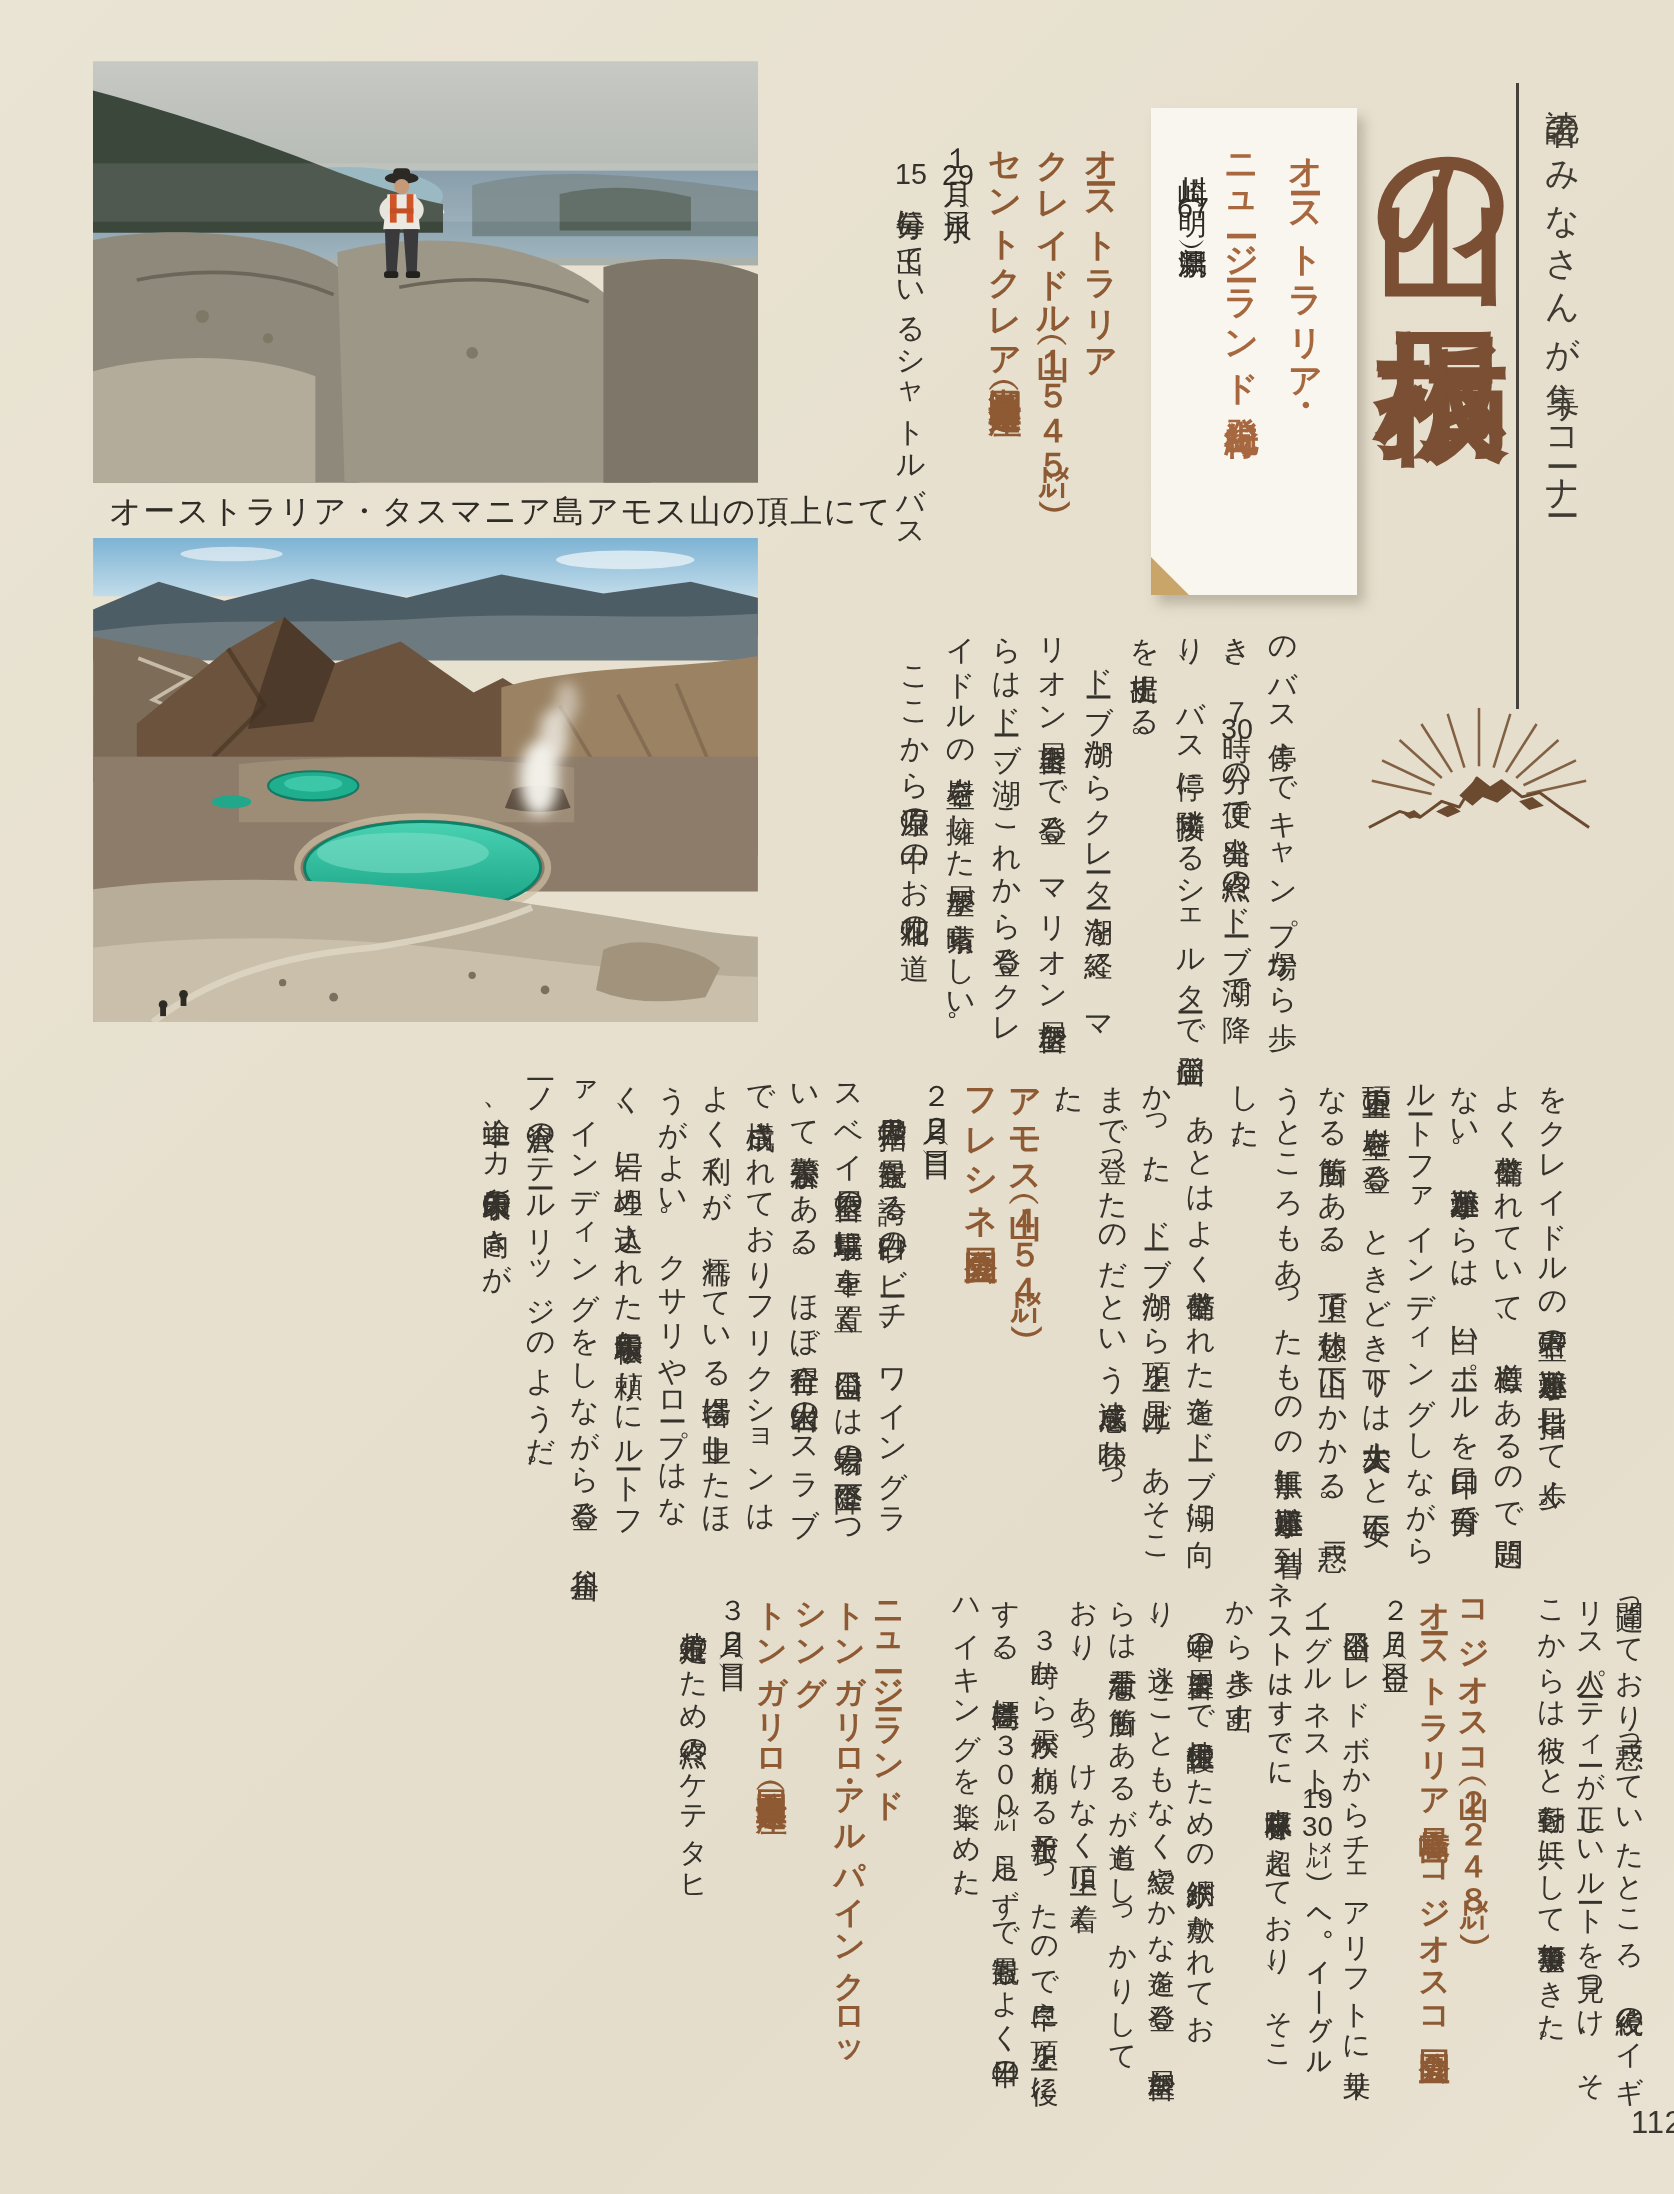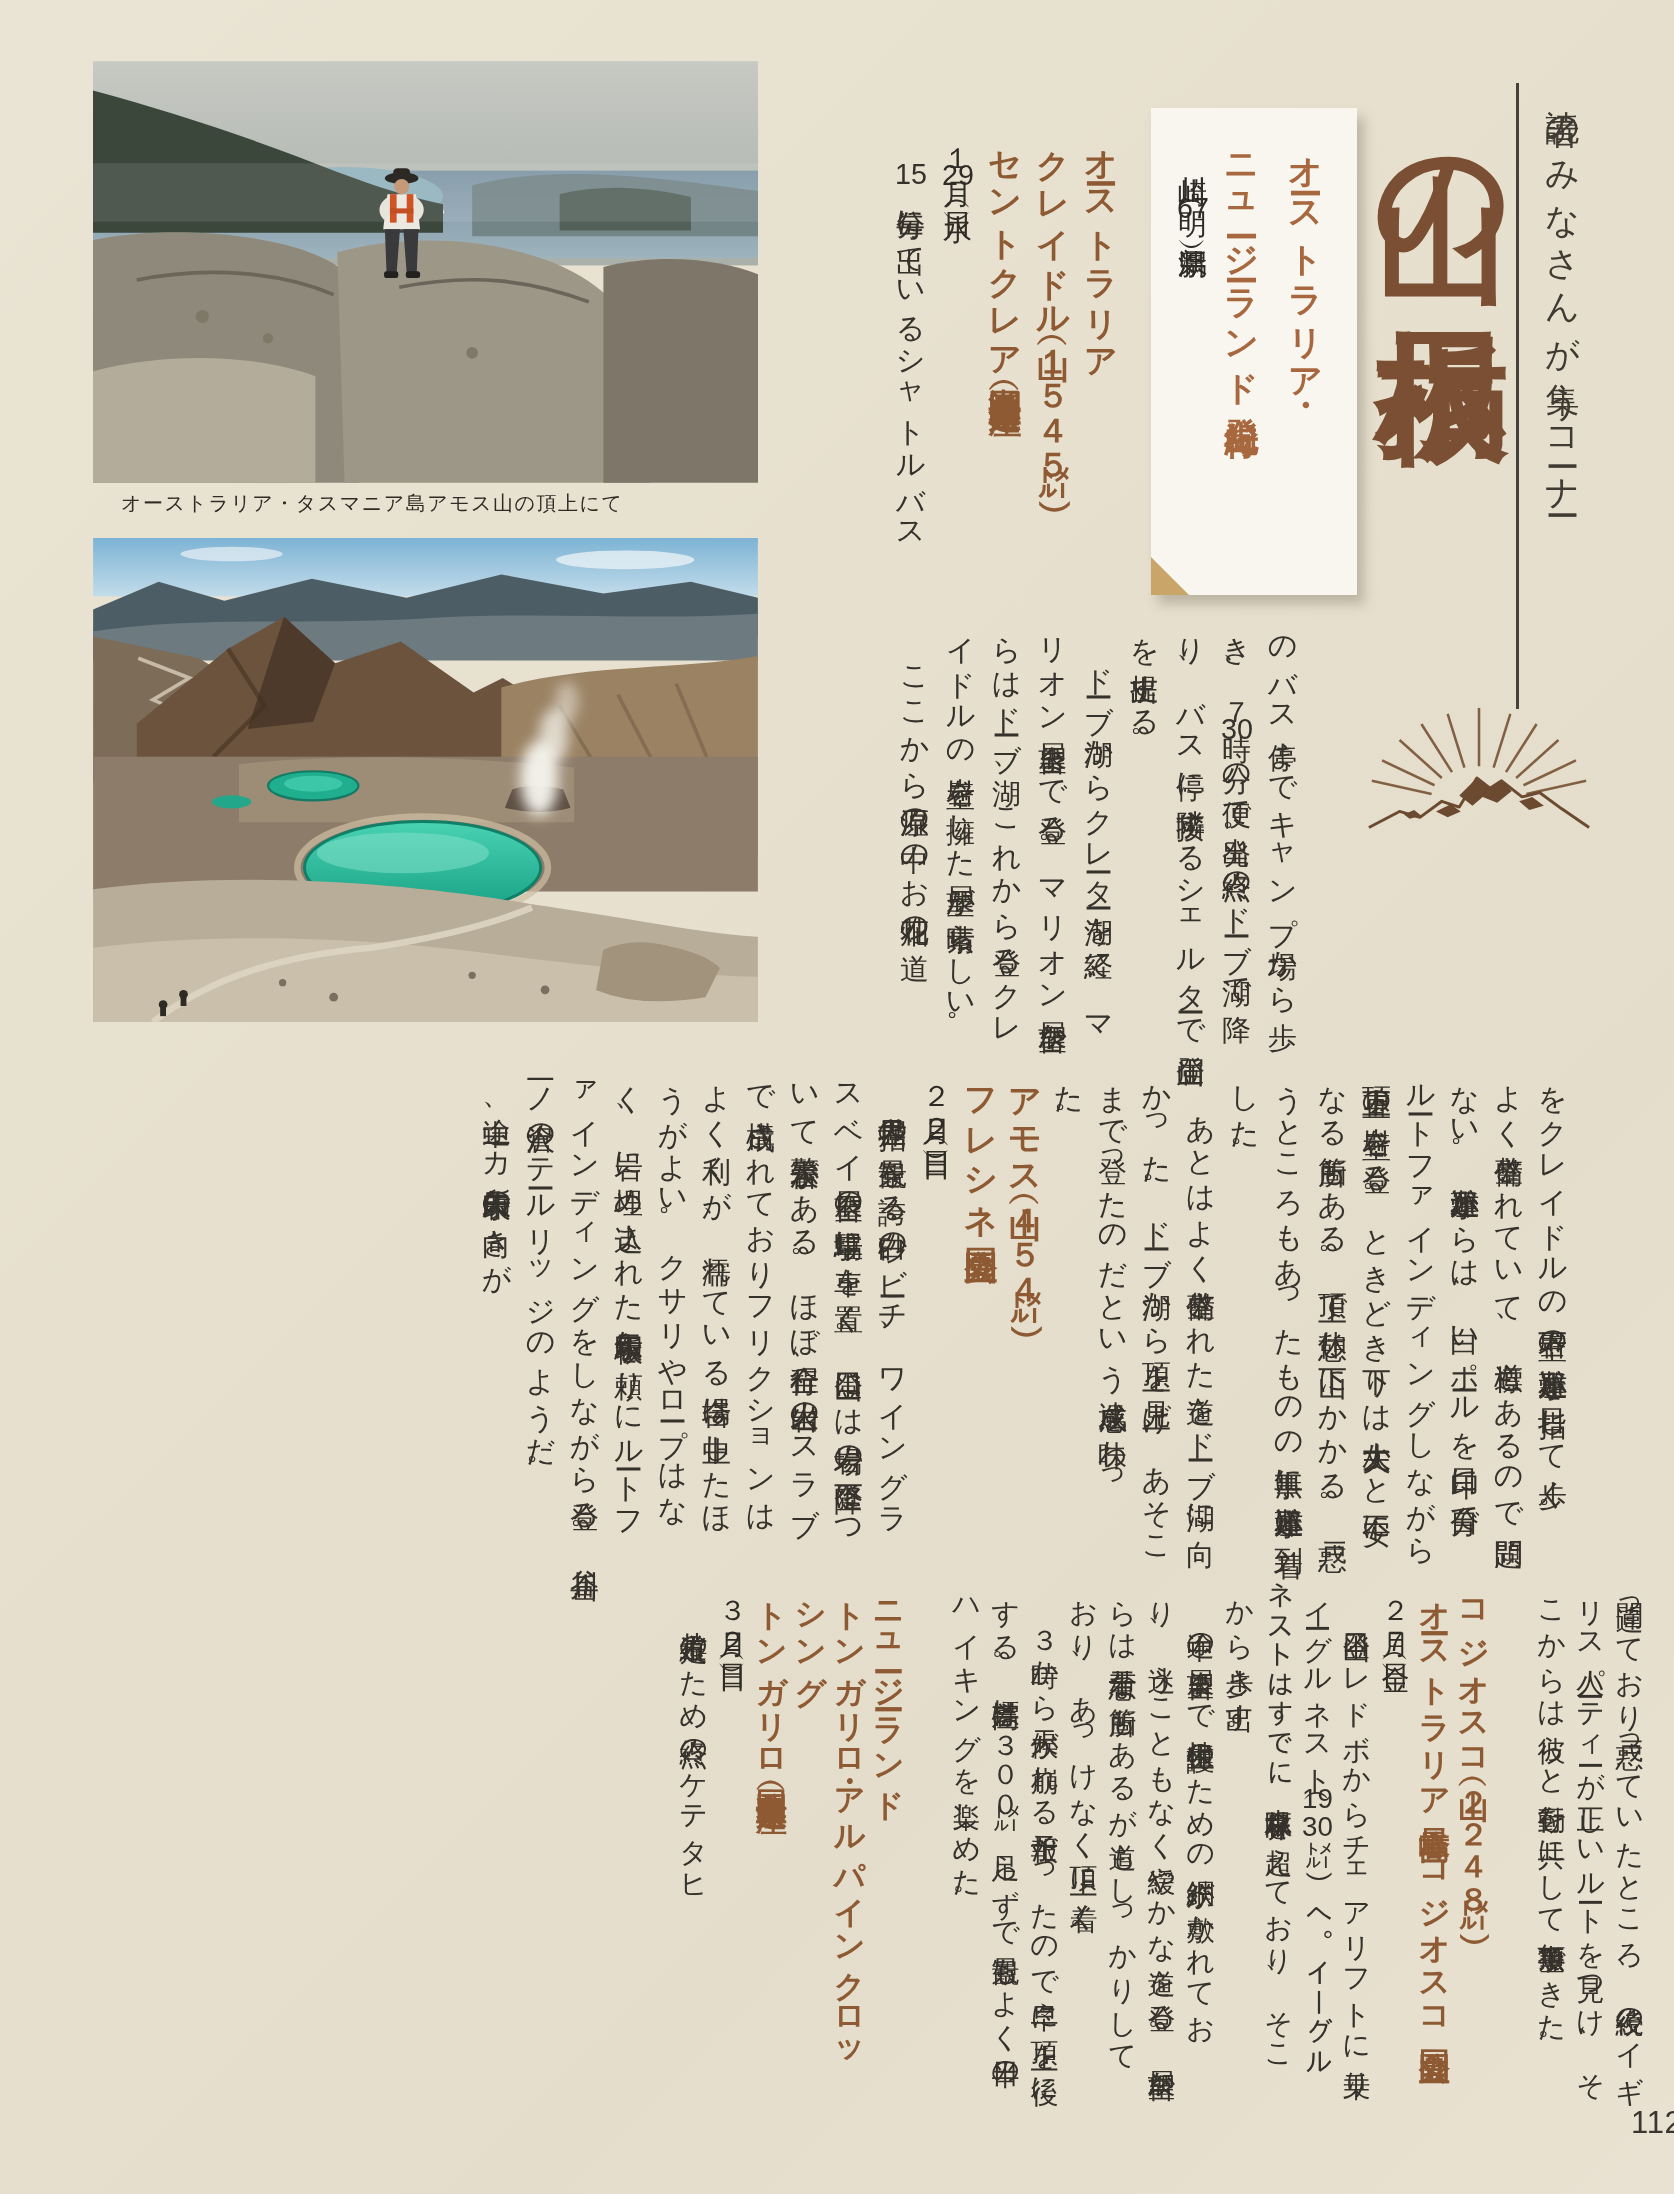--- a/index.html
+++ b/index.html
@@ -57,21 +57,21 @@
   .headline-author{
     top:45px;left:22px;height:409px;
     font-size:29px;color:#2e2b26;letter-spacing:2.2px;
   }
   
   .photo{position:absolute;left:93px;width:665px;display:block;}
   .photo svg{display:block;}
   .photo1{top:61px;height:422px;}
   .photo2{top:538px;height:484px;}
   .caption{
-    position:absolute;left:121px;color:#2f2b25;font-size:20px;letter-spacing:1.5px;
+    position:absolute;left:109px;color:#2f2b25;font-size:32px;letter-spacing:1.5px;
     font-family:Liberation Serif, serif;
   }
   .caption1{top:490px;}
   .caption2{top:1034px;}
   
   .blockA{top:128px;right:549px;height:468px;font-size:29px;line-height:47px;}
   .blockB{top:617px;right:368px;height:442px;font-size:29px;line-height:46px;}
   .blockC{top:1065px;right:99px;height:487px;font-size:29px;line-height:44px;}
   .blockD{top:1581px;right:25px;height:511px;font-size:28px;line-height:39px;}
   .blockD .sh{font-size:31px;}

